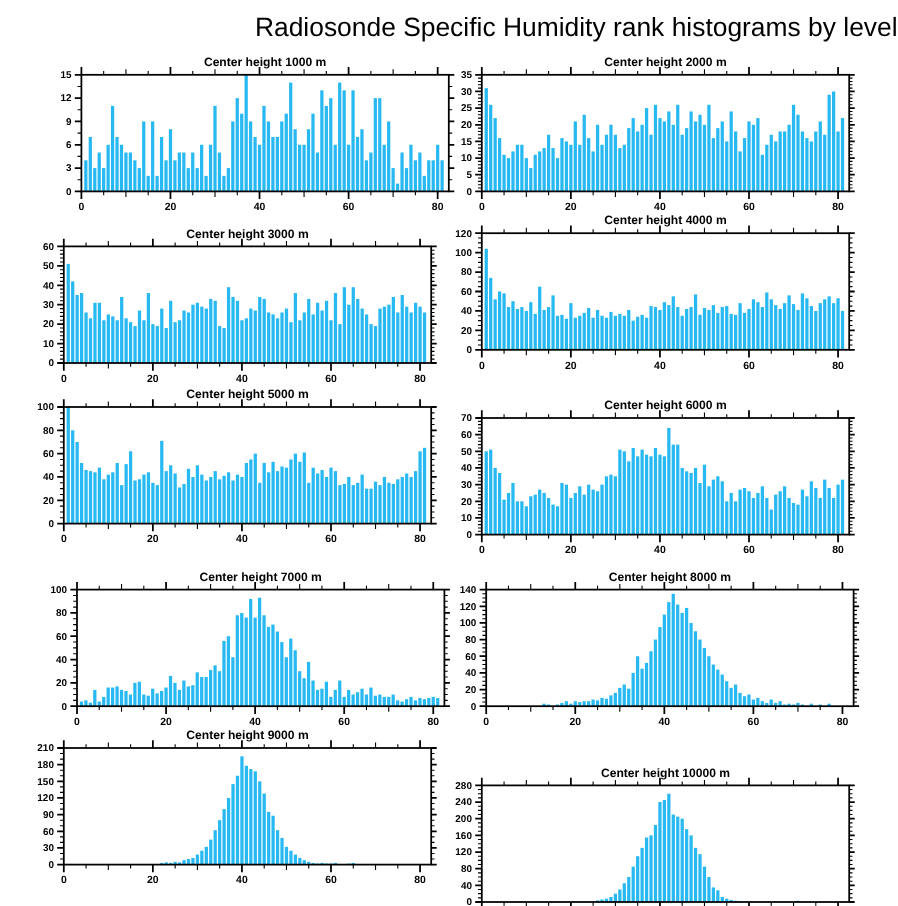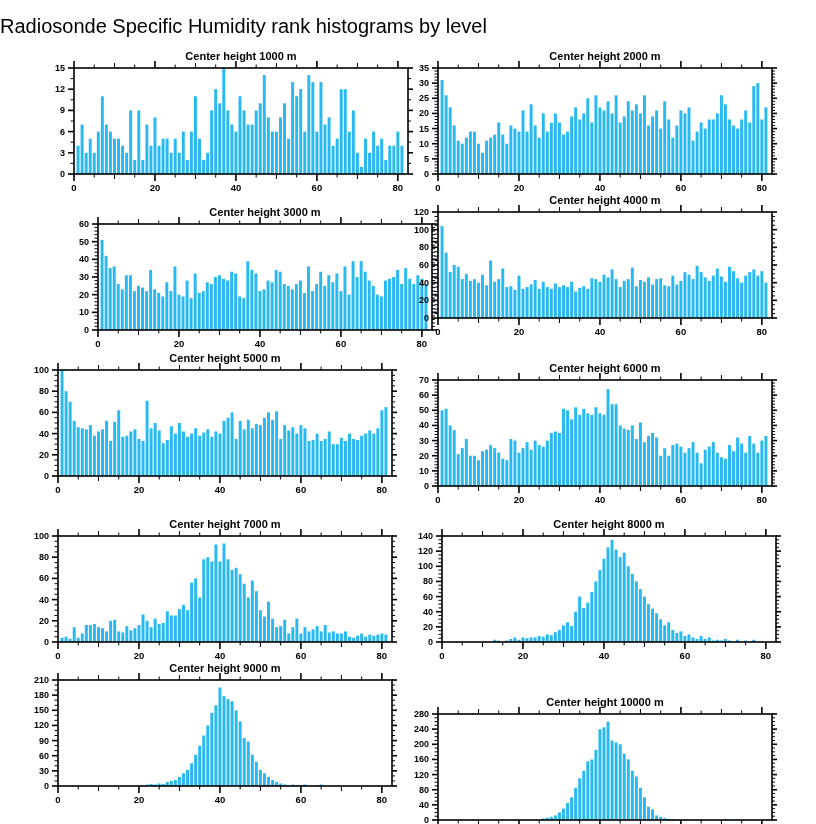--- a/index.html
+++ b/index.html
@@ -1,19 +1,19 @@
 <!DOCTYPE html>
 <html><head>
 <meta charset="utf-8">
 <style>
   html,body{margin:0;padding:0;background:#ffffff;}
   .page{position:relative;width:816px;height:824px;background:#ffffff;overflow:hidden;
         font-family:"Liberation Sans",sans-serif;}
   .main-title{position:absolute;top:8px;left:0;width:816px;height:36px;
-              text-align:left;font-size:20px;font-weight:400;color:#000;
+              text-align:right;font-size:24px;font-weight:400;color:#000;
               line-height:36px;letter-spacing:0px;}
   .grid{position:absolute;top:44px;left:0;width:816px;height:780px;}
   .panel{position:absolute;width:408px;height:156px;}
   svg text{font-family:"Liberation Sans",sans-serif;}
   .sub-title{font-size:11px;font-weight:700;fill:#000;}
   .ylab{font-size:9px;font-weight:700;fill:#000;}
   .xlab{font-size:9.5px;font-weight:700;fill:#000;}
 </style>
 </head>
 <body>
@@ -378,21 +378,21 @@
           <text x="21" y="72.42857142857143" text-anchor="end" class="ylab">20</text>
           <text x="21" y="57.28571428571428" text-anchor="end" class="ylab">25</text>
           <text x="21" y="42.14285714285715" text-anchor="end" class="ylab">30</text>
           <text x="21" y="27" text-anchor="end" class="ylab">35</text>
           <text x="30" y="147" text-anchor="middle" class="xlab">0</text>
           <text x="110.96969696969697" y="147" text-anchor="middle" class="xlab">20</text>
           <text x="191.93939393939394" y="147" text-anchor="middle" class="xlab">40</text>
           <text x="272.9090909090909" y="147" text-anchor="middle" class="xlab">60</text>
           <text x="353.8787878787879" y="147" text-anchor="middle" class="xlab">80</text>
         </svg></div>
-      <div class="panel" style="left: 0px; top: 156px; margin-left: 40px;"><svg width="408" height="156" viewBox="0 0 408 156">
+      <div class="panel" style="left: 0px; top: 156px;"><svg width="408" height="156" viewBox="0 0 408 156">
           <text x="225" y="16" text-anchor="middle" class="sub-title">Center height 3000 m</text>
           <g>
             <rect x="60.57" y="39.90" width="2.95" height="90.10" fill="#29b9f2"></rect>
             <rect x="64.62" y="55.80" width="2.95" height="74.20" fill="#29b9f2"></rect>
             <rect x="68.67" y="68.17" width="2.95" height="61.83" fill="#29b9f2"></rect>
             <rect x="72.72" y="66.40" width="2.95" height="63.60" fill="#29b9f2"></rect>
             <rect x="76.77" y="84.07" width="2.95" height="45.93" fill="#29b9f2"></rect>
             <rect x="80.82" y="89.37" width="2.95" height="40.63" fill="#29b9f2"></rect>
             <rect x="84.87" y="75.23" width="2.95" height="54.77" fill="#29b9f2"></rect>
             <rect x="88.91" y="75.23" width="2.95" height="54.77" fill="#29b9f2"></rect>
@@ -1144,21 +1144,21 @@
           <text x="21" y="72.42857142857143" text-anchor="end" class="ylab">40</text>
           <text x="21" y="57.28571428571428" text-anchor="end" class="ylab">50</text>
           <text x="21" y="42.14285714285715" text-anchor="end" class="ylab">60</text>
           <text x="21" y="27" text-anchor="end" class="ylab">70</text>
           <text x="30" y="147" text-anchor="middle" class="xlab">0</text>
           <text x="110.96969696969697" y="147" text-anchor="middle" class="xlab">20</text>
           <text x="191.93939393939394" y="147" text-anchor="middle" class="xlab">40</text>
           <text x="272.9090909090909" y="147" text-anchor="middle" class="xlab">60</text>
           <text x="353.8787878787879" y="147" text-anchor="middle" class="xlab">80</text>
         </svg></div>
-      <div class="panel" style="left: 0px; top: 468px;"><svg width="408" height="156" viewBox="0 0 408 156">
+      <div class="panel" style="left: 12px; top: 468px;"><svg width="408" height="156" viewBox="0 0 408 156">
           <text x="225" y="16" text-anchor="middle" class="sub-title">Center height 7000 m</text>
           <g>
             <rect x="60.57" y="125.76" width="2.95" height="4.24" fill="#29b9f2"></rect>
             <rect x="64.62" y="124.70" width="2.95" height="5.30" fill="#29b9f2"></rect>
             <rect x="68.67" y="126.82" width="2.95" height="3.18" fill="#29b9f2"></rect>
             <rect x="72.72" y="115.16" width="2.95" height="14.84" fill="#29b9f2"></rect>
             <rect x="76.77" y="125.76" width="2.95" height="4.24" fill="#29b9f2"></rect>
             <rect x="80.82" y="121.52" width="2.95" height="8.48" fill="#29b9f2"></rect>
             <rect x="84.87" y="113.04" width="2.95" height="16.96" fill="#29b9f2"></rect>
             <rect x="88.91" y="113.04" width="2.95" height="16.96" fill="#29b9f2"></rect>

